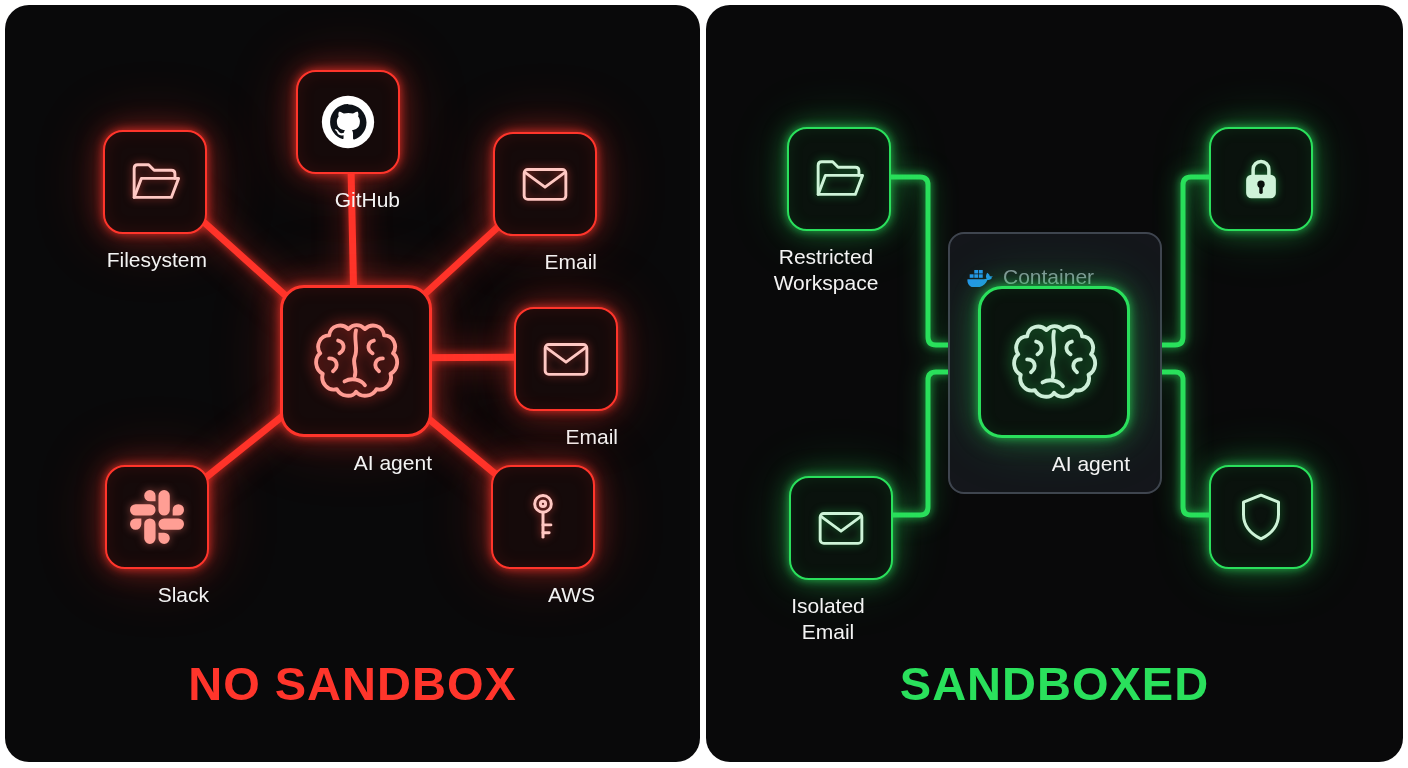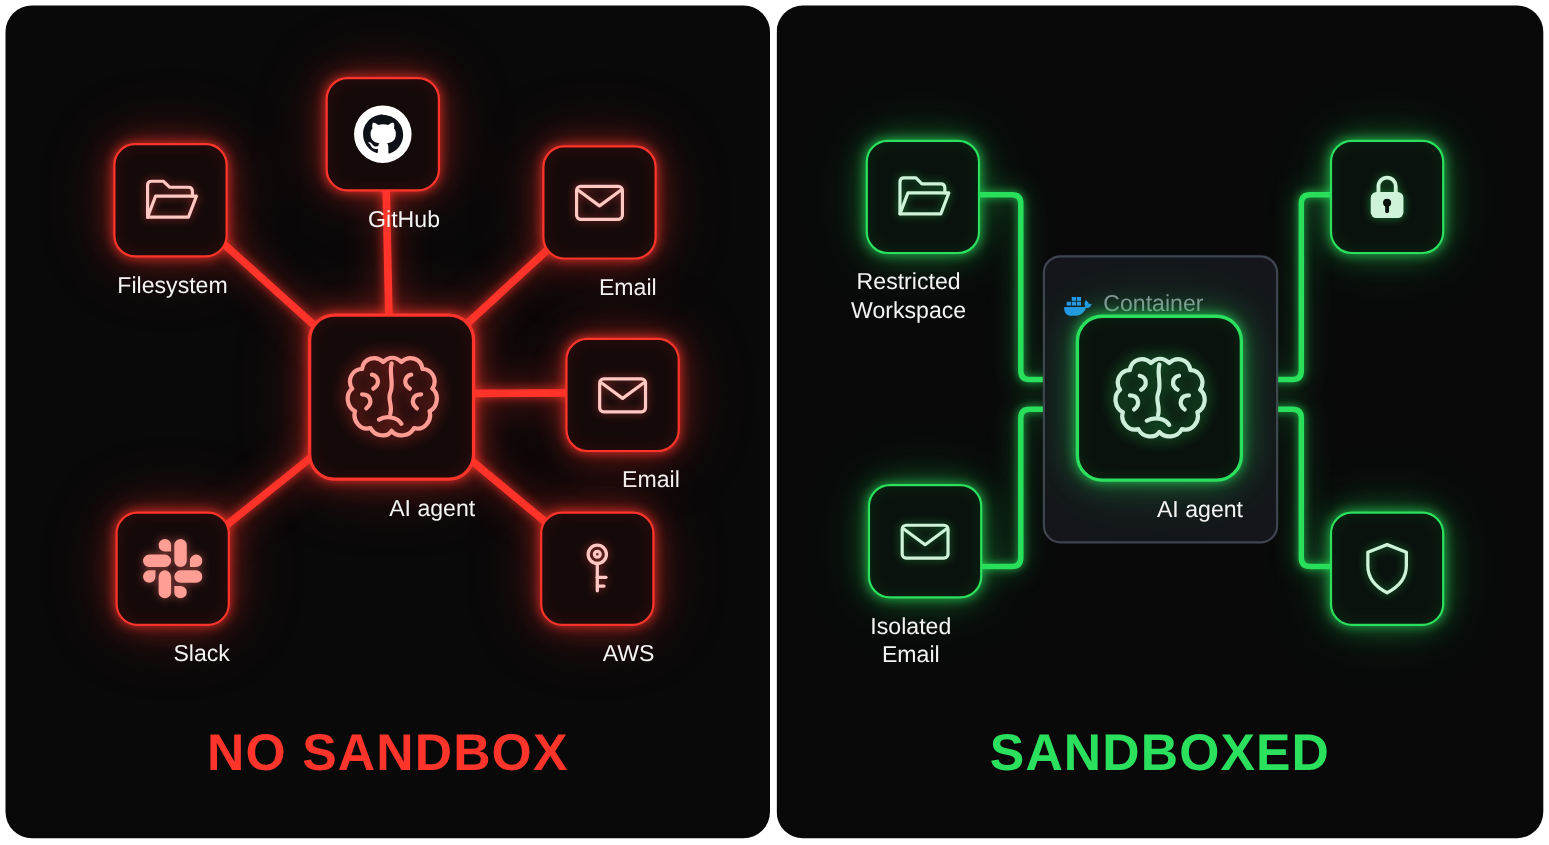--- a/index.html
+++ b/index.html
@@ -199,21 +199,21 @@
         <path d="M50 20 C45 21 44 27 49 30"></path>
         <path d="M15 34 C21 34 23 40 18 44"></path>
         <path d="M57 34 C51 34 49 40 54 44"></path>
         <path d="M27 52 C32 49 40 50 43 55"></path>
       </svg>
     </div>
     <div class="nlabel">AI agent</div>
   </div>
 </div>
 
-<div class="node green" style="left:793px;top:440px">
+<div class="node green" style="left:793px;top:476px">
   <div class="nbox">
     <svg class="icon-green" width="58" height="58" viewBox="0 0 64 64" fill="none" stroke="currentColor" stroke-width="3.2" stroke-linecap="round" stroke-linejoin="round">
       <rect x="9" y="16" width="46" height="33" rx="4"></rect>
       <path d="M11 20 L32 35.5 L53 20"></path>
     </svg>
   </div>
   <div class="nlabel">Isolated Email</div>
 </div>
 
 <div class="node green" style="left:1213px;top:465px">

